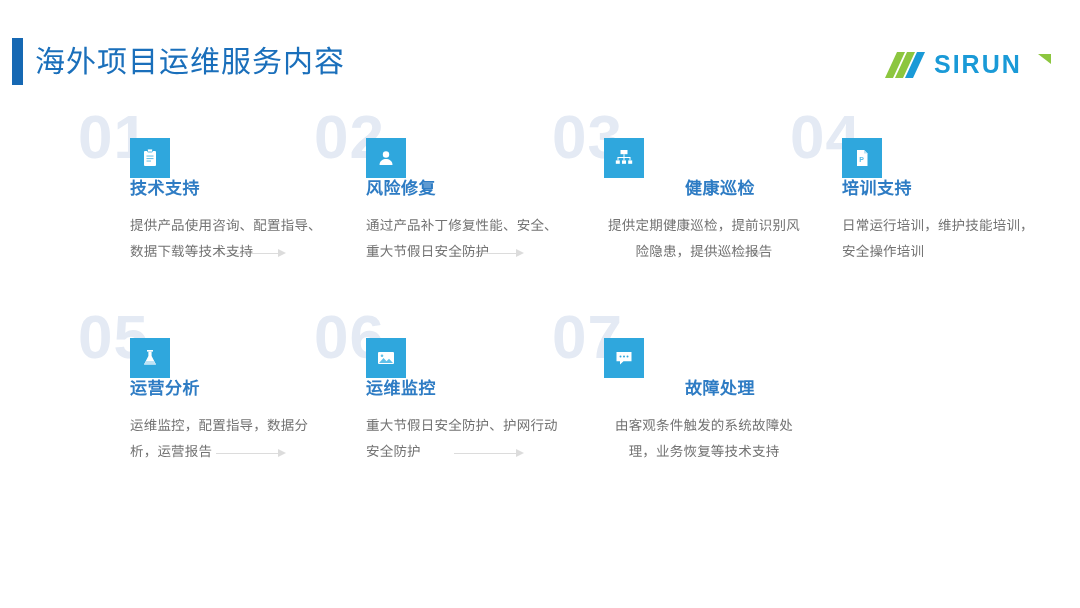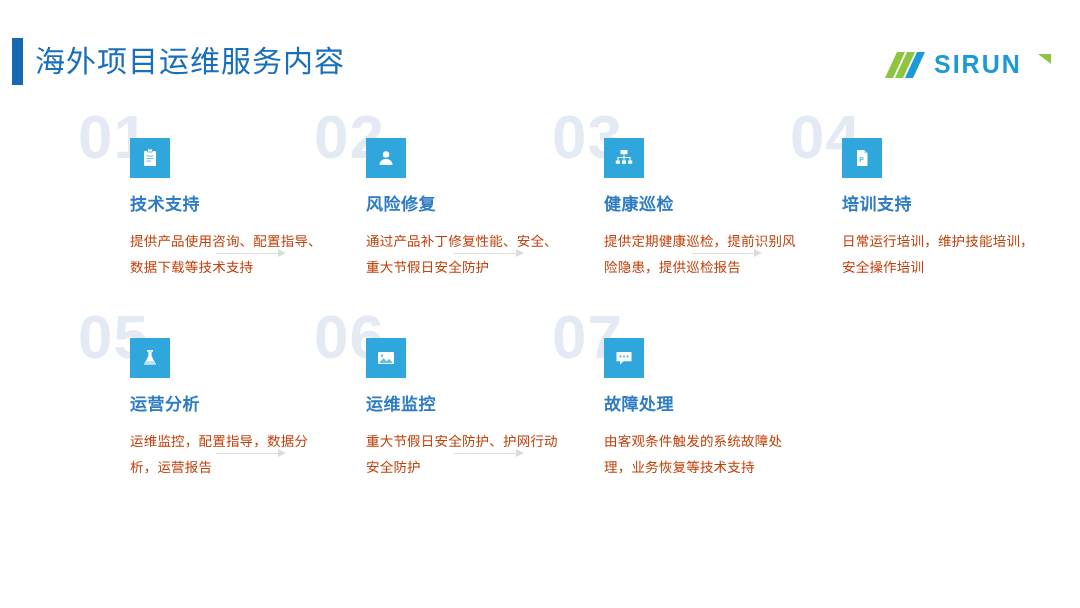--- a/index.html
+++ b/index.html
@@ -72,21 +72,21 @@
     height: 498px;
   }
   .card {
     position: absolute;
     width: 232px;
   }
   .card-row1 { top: 28px; }
   .card-row2 { top: 228px; }
   .col1 { left: 130px; }
   .col2 { left: 366px; }
-  .col3 { left: 604px; }
+  .col3 { left: 604px; text-align: center; }
   .col4 { left: 842px; }
 
   .ghost-number {
     position: absolute;
     left: -52px;
     top: -32px;
     font-size: 62px;
     font-weight: bold;
     letter-spacing: 1px;
     color: #e4eaf4;
@@ -105,34 +105,33 @@
     align-items: center;
     justify-content: center;
   }
   .icon-tile svg {
     display: block;
   }
 
   .card-title {
     position: relative;
     z-index: 1;
-    margin-top: 16px;
     font-size: 17px;
     font-weight: bold;
     color: #2e7cc4;
     letter-spacing: 0.5px;
     line-height: 22px;
   }
   .card-desc {
     position: relative;
     z-index: 1;
     margin-top: 13px;
     width: 200px;
     font-size: 13.5px;
-    color: #c2410c;
+    color: #737373;
     line-height: 26px;
     letter-spacing: 0.2px;
   }
 
   
   .arrow {
     position: absolute;
     height: 9px;
     z-index: 0;
   }

